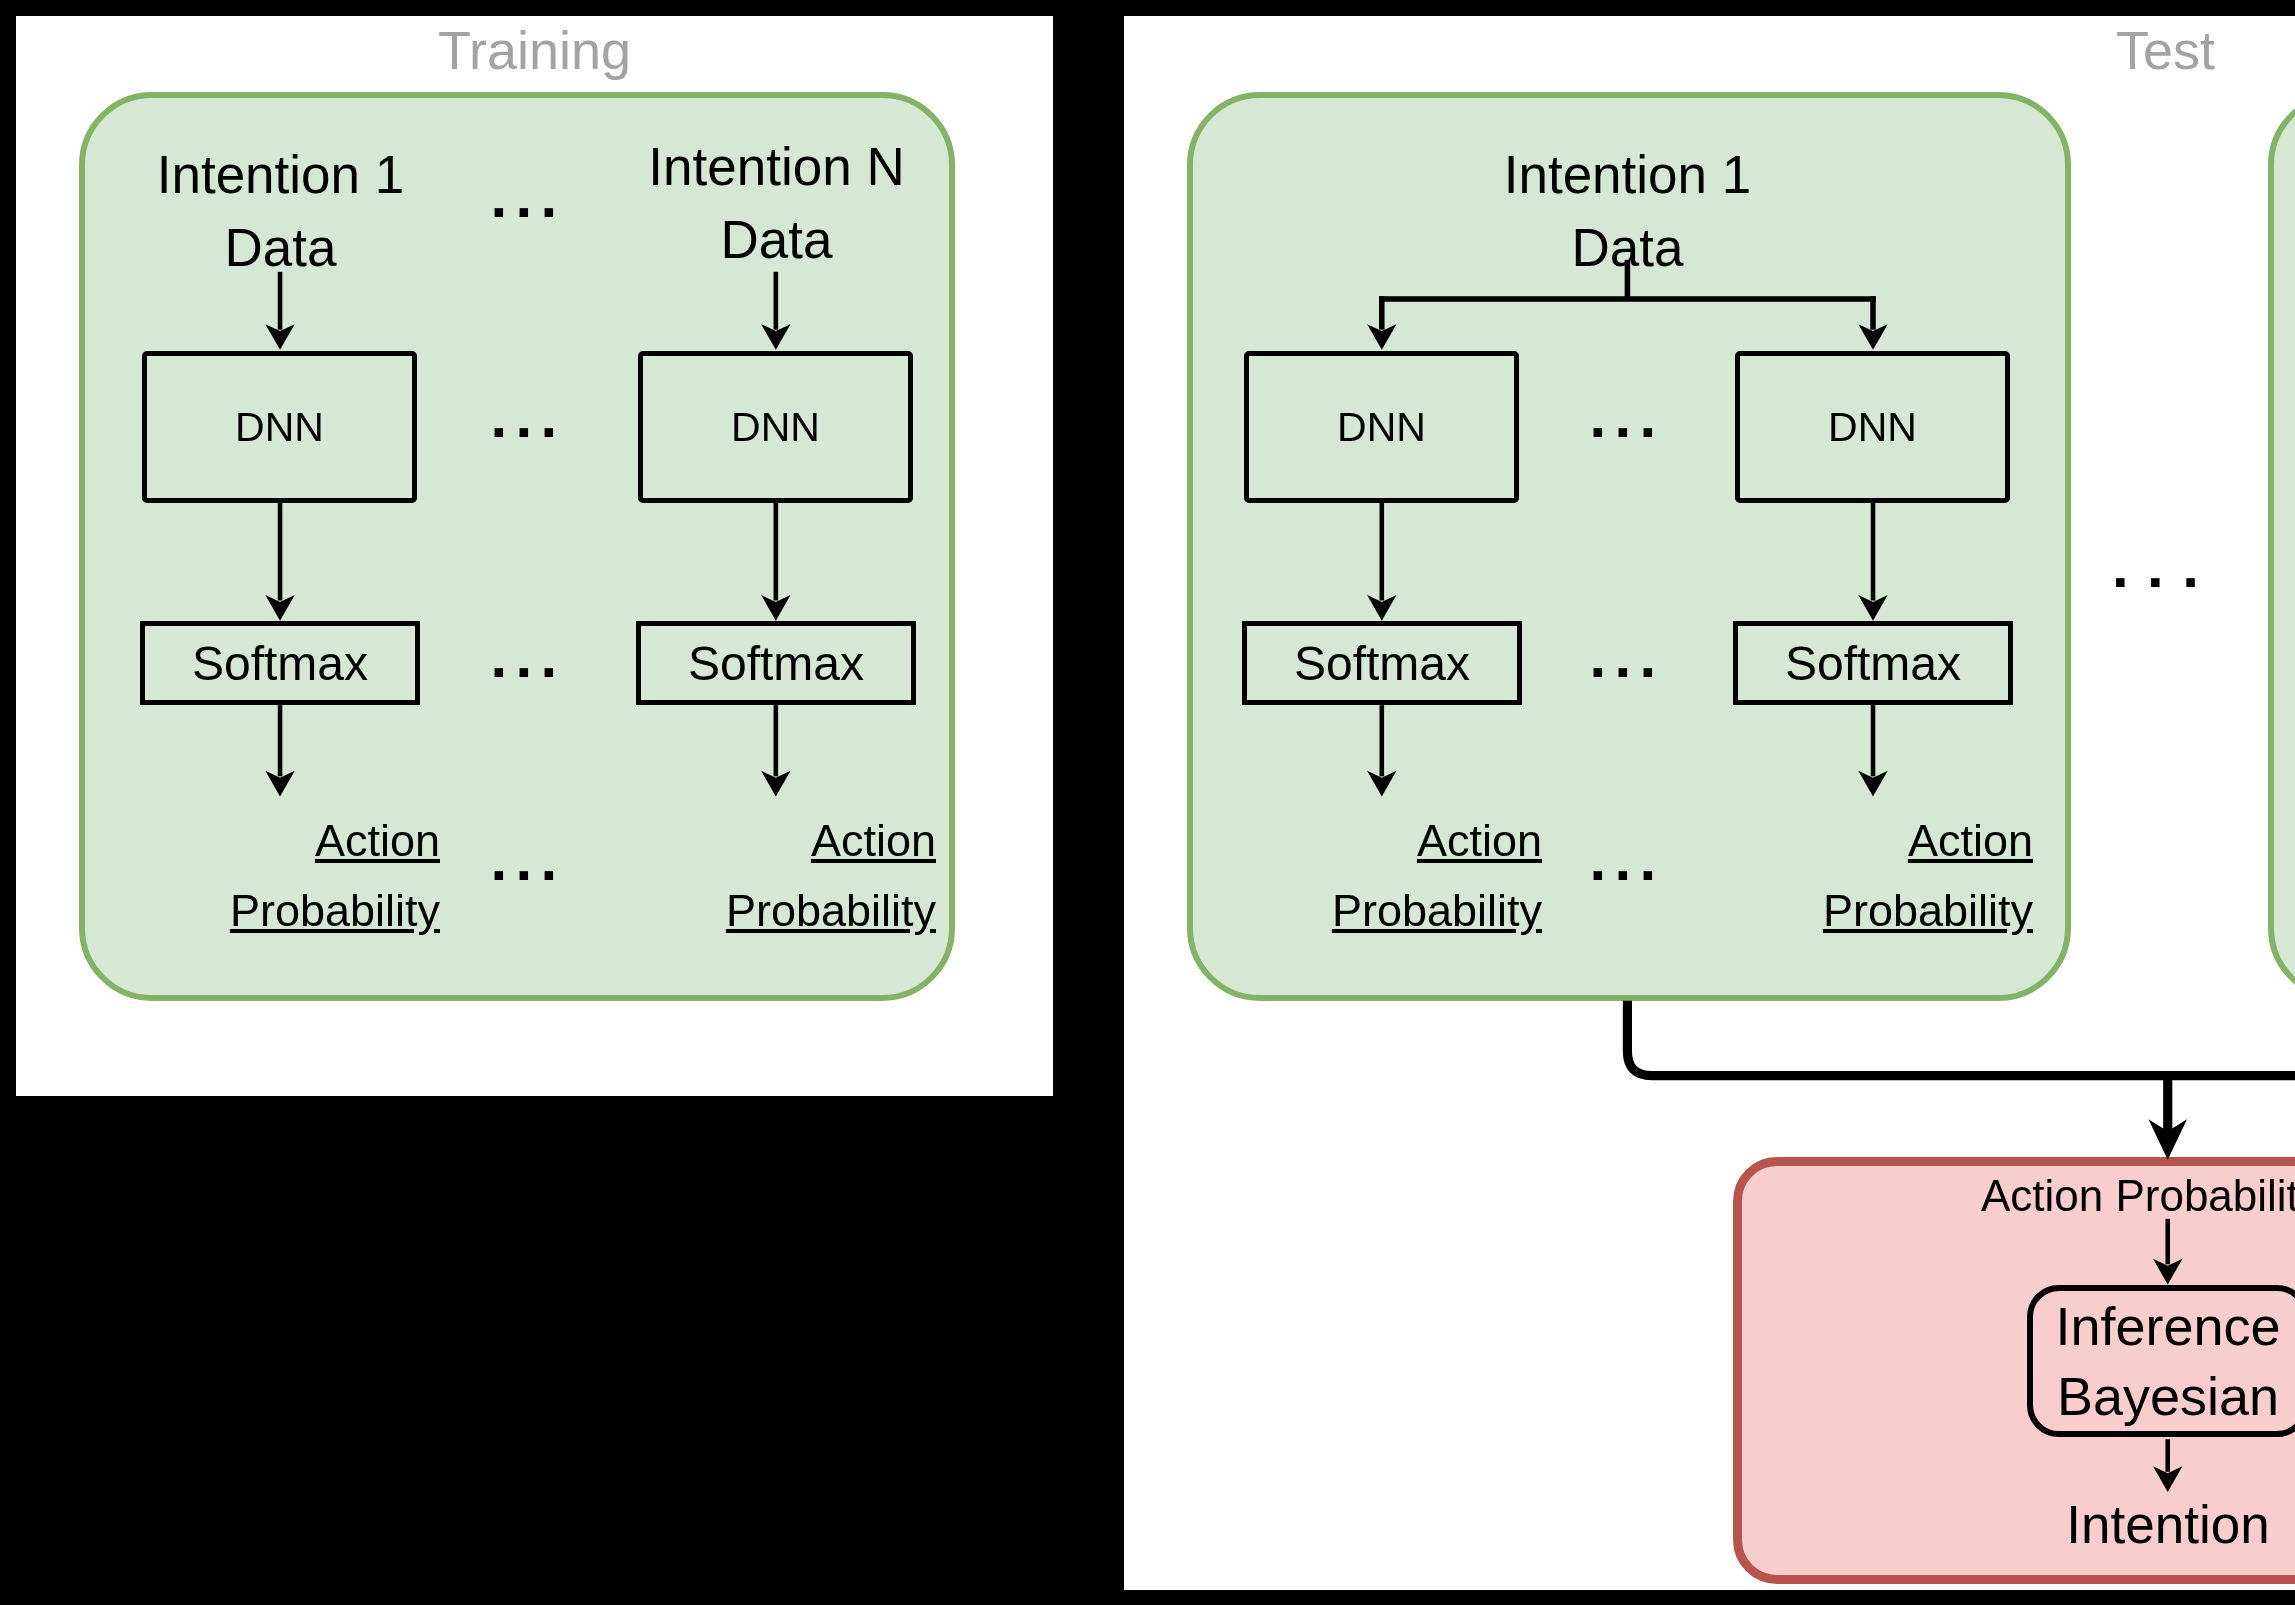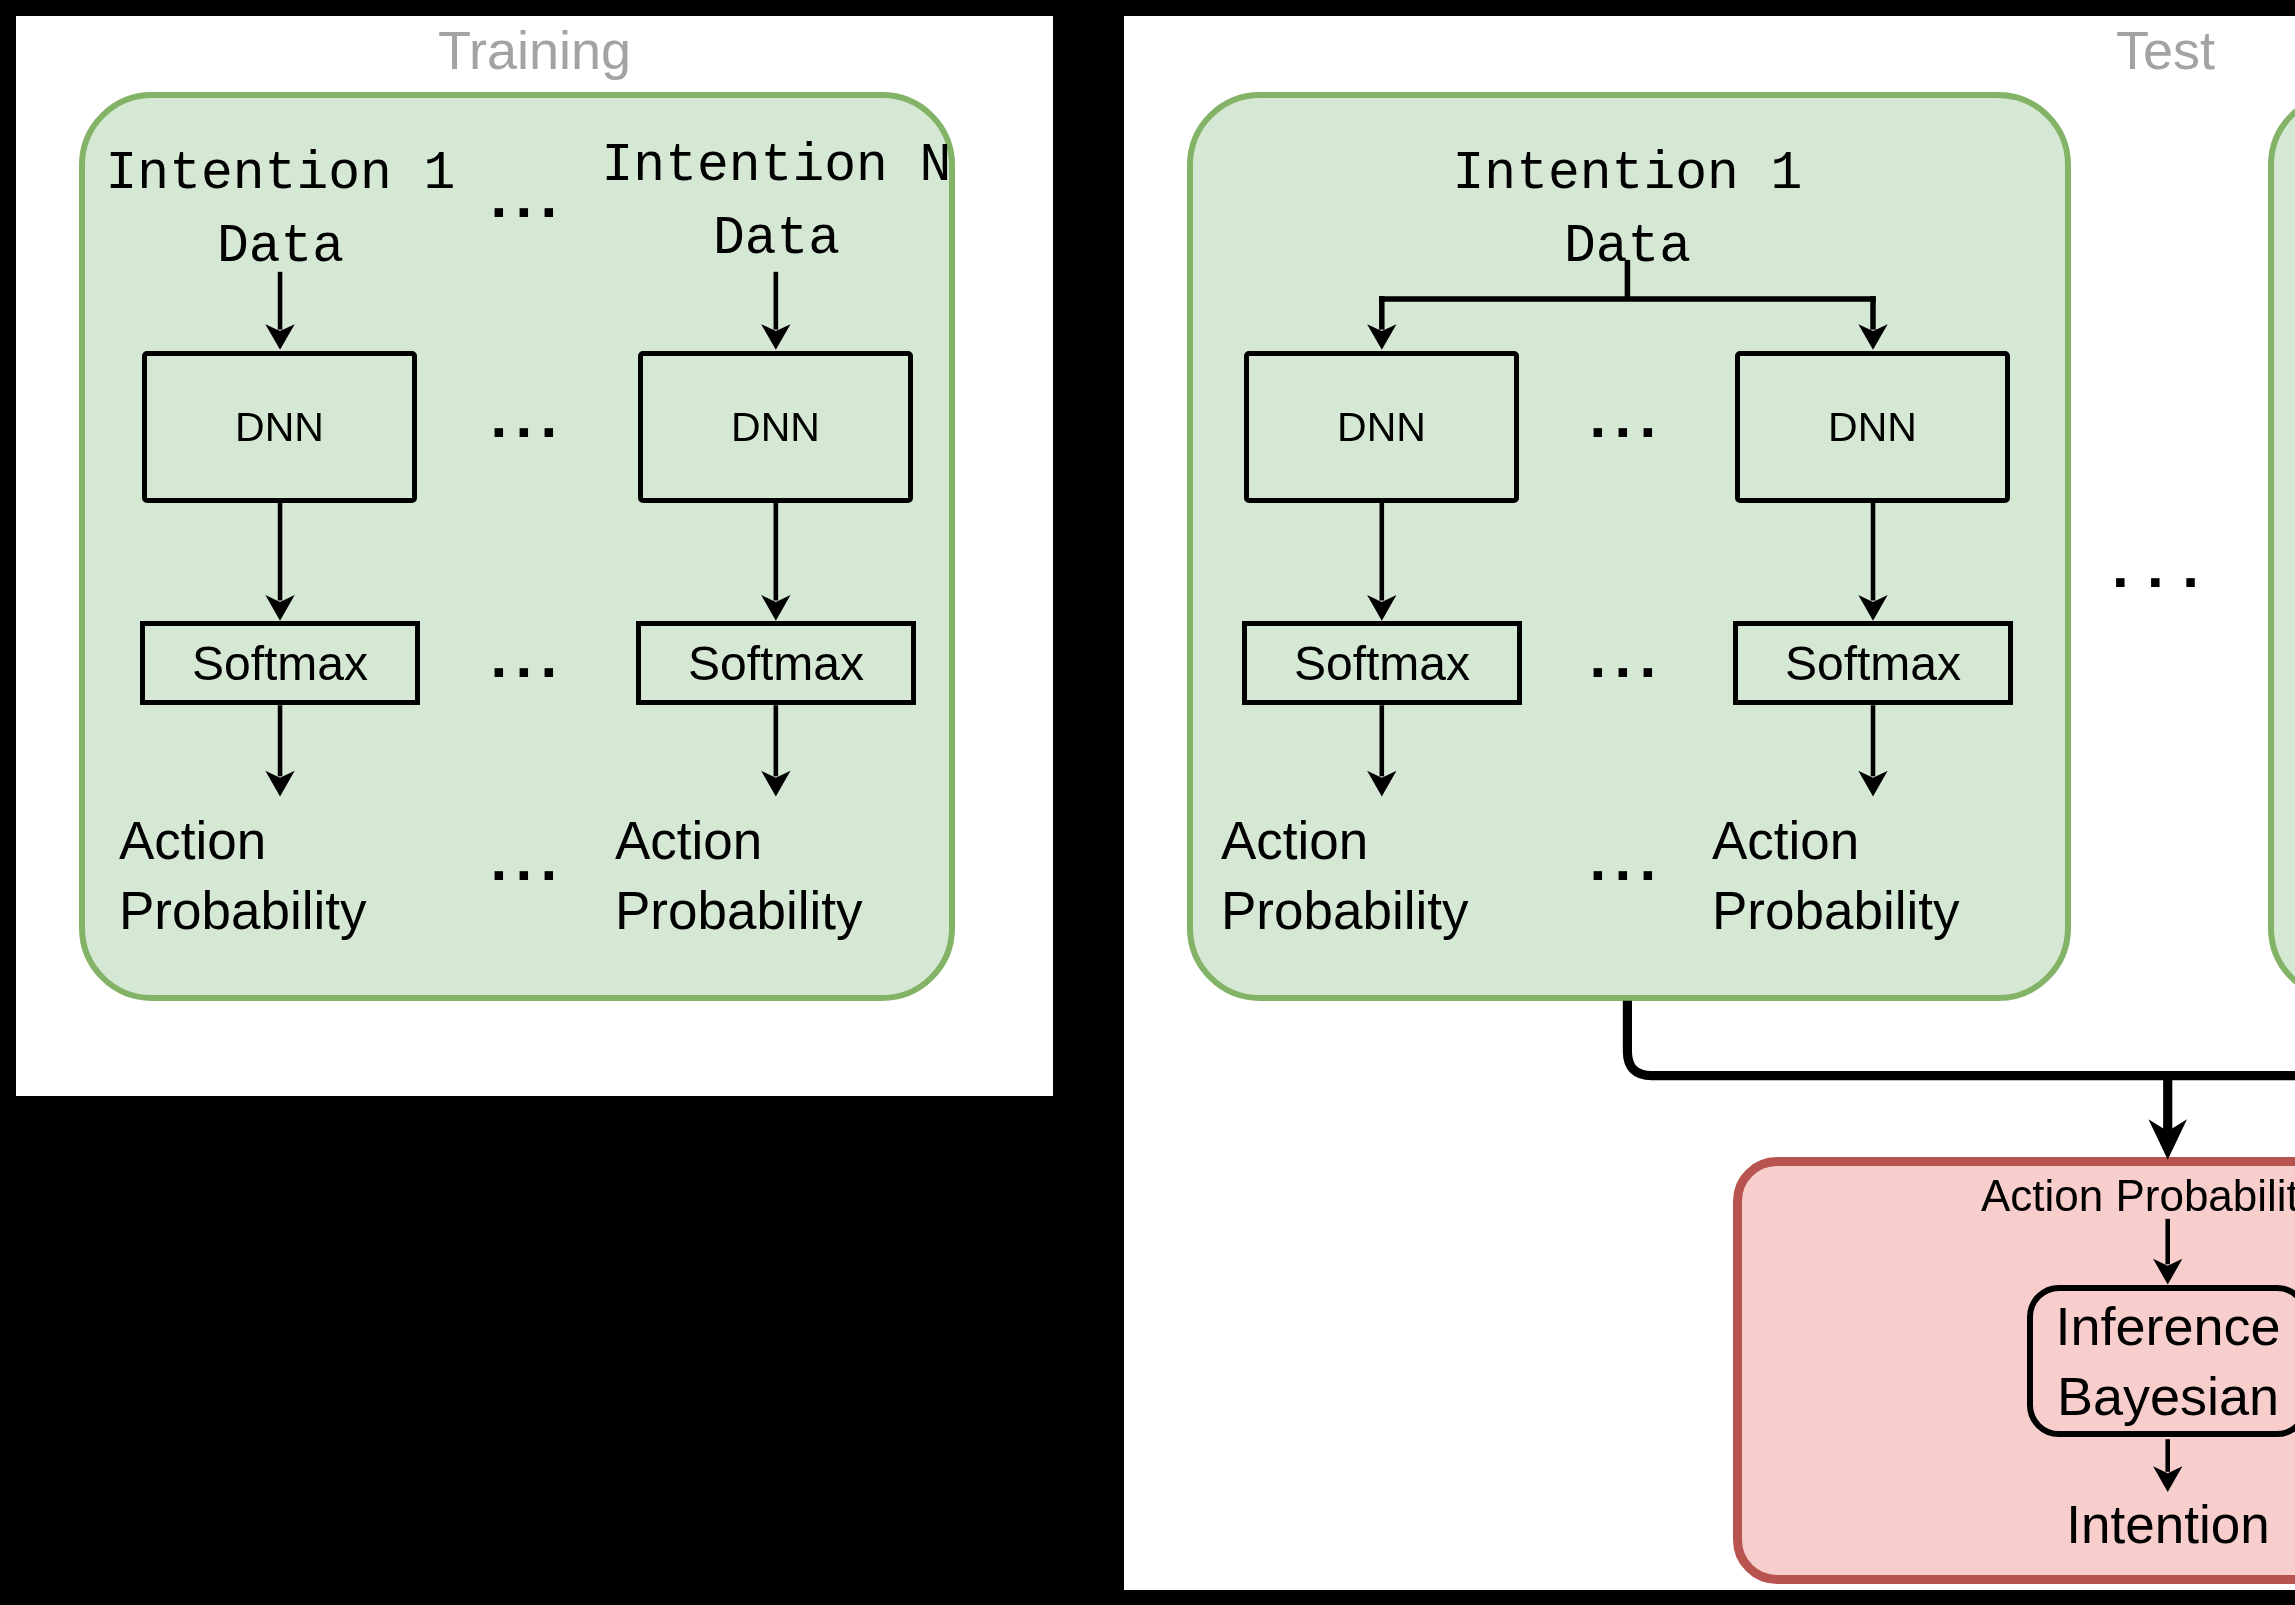--- a/index.html
+++ b/index.html
@@ -21,22 +21,22 @@
     position:absolute;border:5.5px solid #000;box-sizing:border-box;background:transparent;
     display:flex;align-items:center;justify-content:center;
   }
   .dnn-box{width:275px;height:152px;border-radius:5px;font-size:41px;}
   .softmax-box{width:280px;height:84px;border-radius:0;font-size:48px;}
   .bayes-box{
     position:absolute;border:6.4px solid #000;border-radius:32px;box-sizing:border-box;
     width:282px;height:152px;text-align:center;font-size:54px;line-height:70px;
     display:flex;align-items:center;justify-content:center;
   }
-  .io-label{position:absolute;width:441px;text-align:center;font-size:53px;line-height:73px;font-family:Liberation Mono, monospace;}
-  .out-label{position:absolute;width:321px;text-align:left;font-size:53px;line-height:51px;}
+  .io-label{position:absolute;width:441px;text-align:center;font-size:53px;line-height:73px;}
+  .out-label{position:absolute;width:321px;text-align:right;font-size:45px;line-height:51px;text-decoration:underline;}
   .fusion-title{position:absolute;text-align:center;font-size:44px;line-height:51px;}
   .fusion-out{position:absolute;text-align:center;font-size:53px;line-height:60px;}
   .dots{
     position:absolute;width:78px;text-align:center;
     font-size:60px;line-height:60px;letter-spacing:8.3px;font-weight:bold;
   }
   .dots-big{width:101px;letter-spacing:18.4px;}
   .connector-layer{position:absolute;left:0;top:0;pointer-events:none;}
 </style>
 </head>

